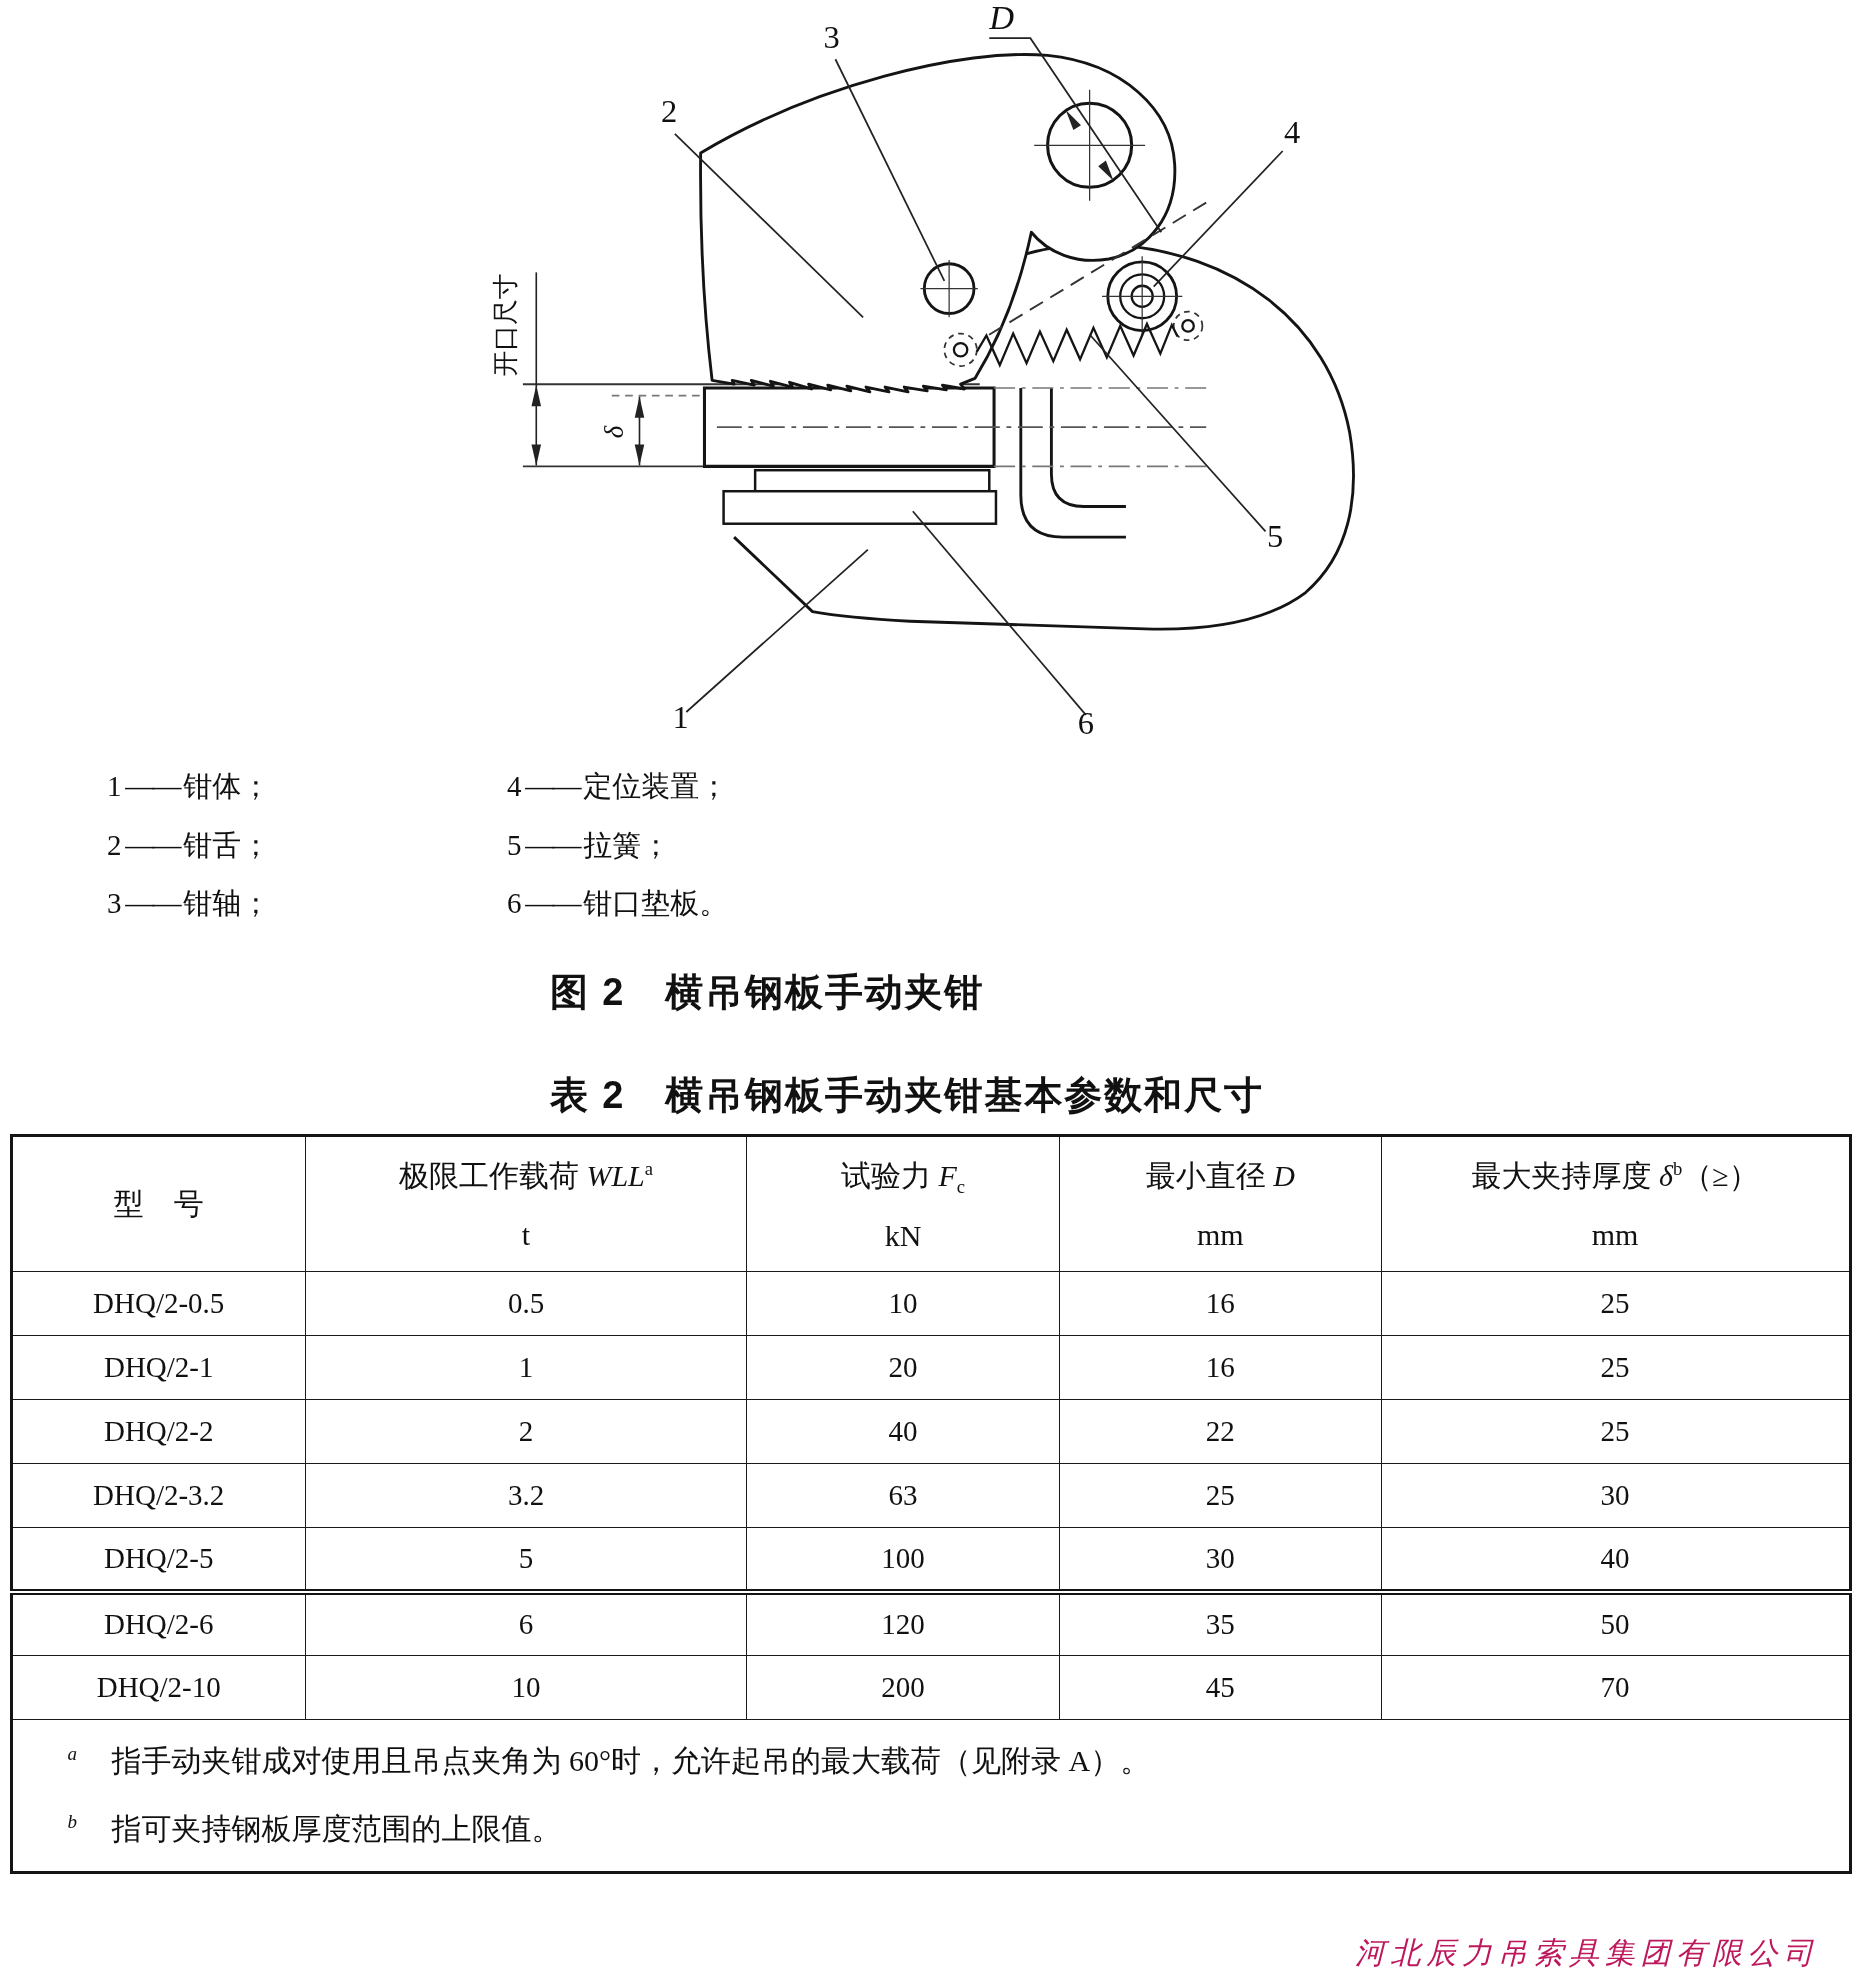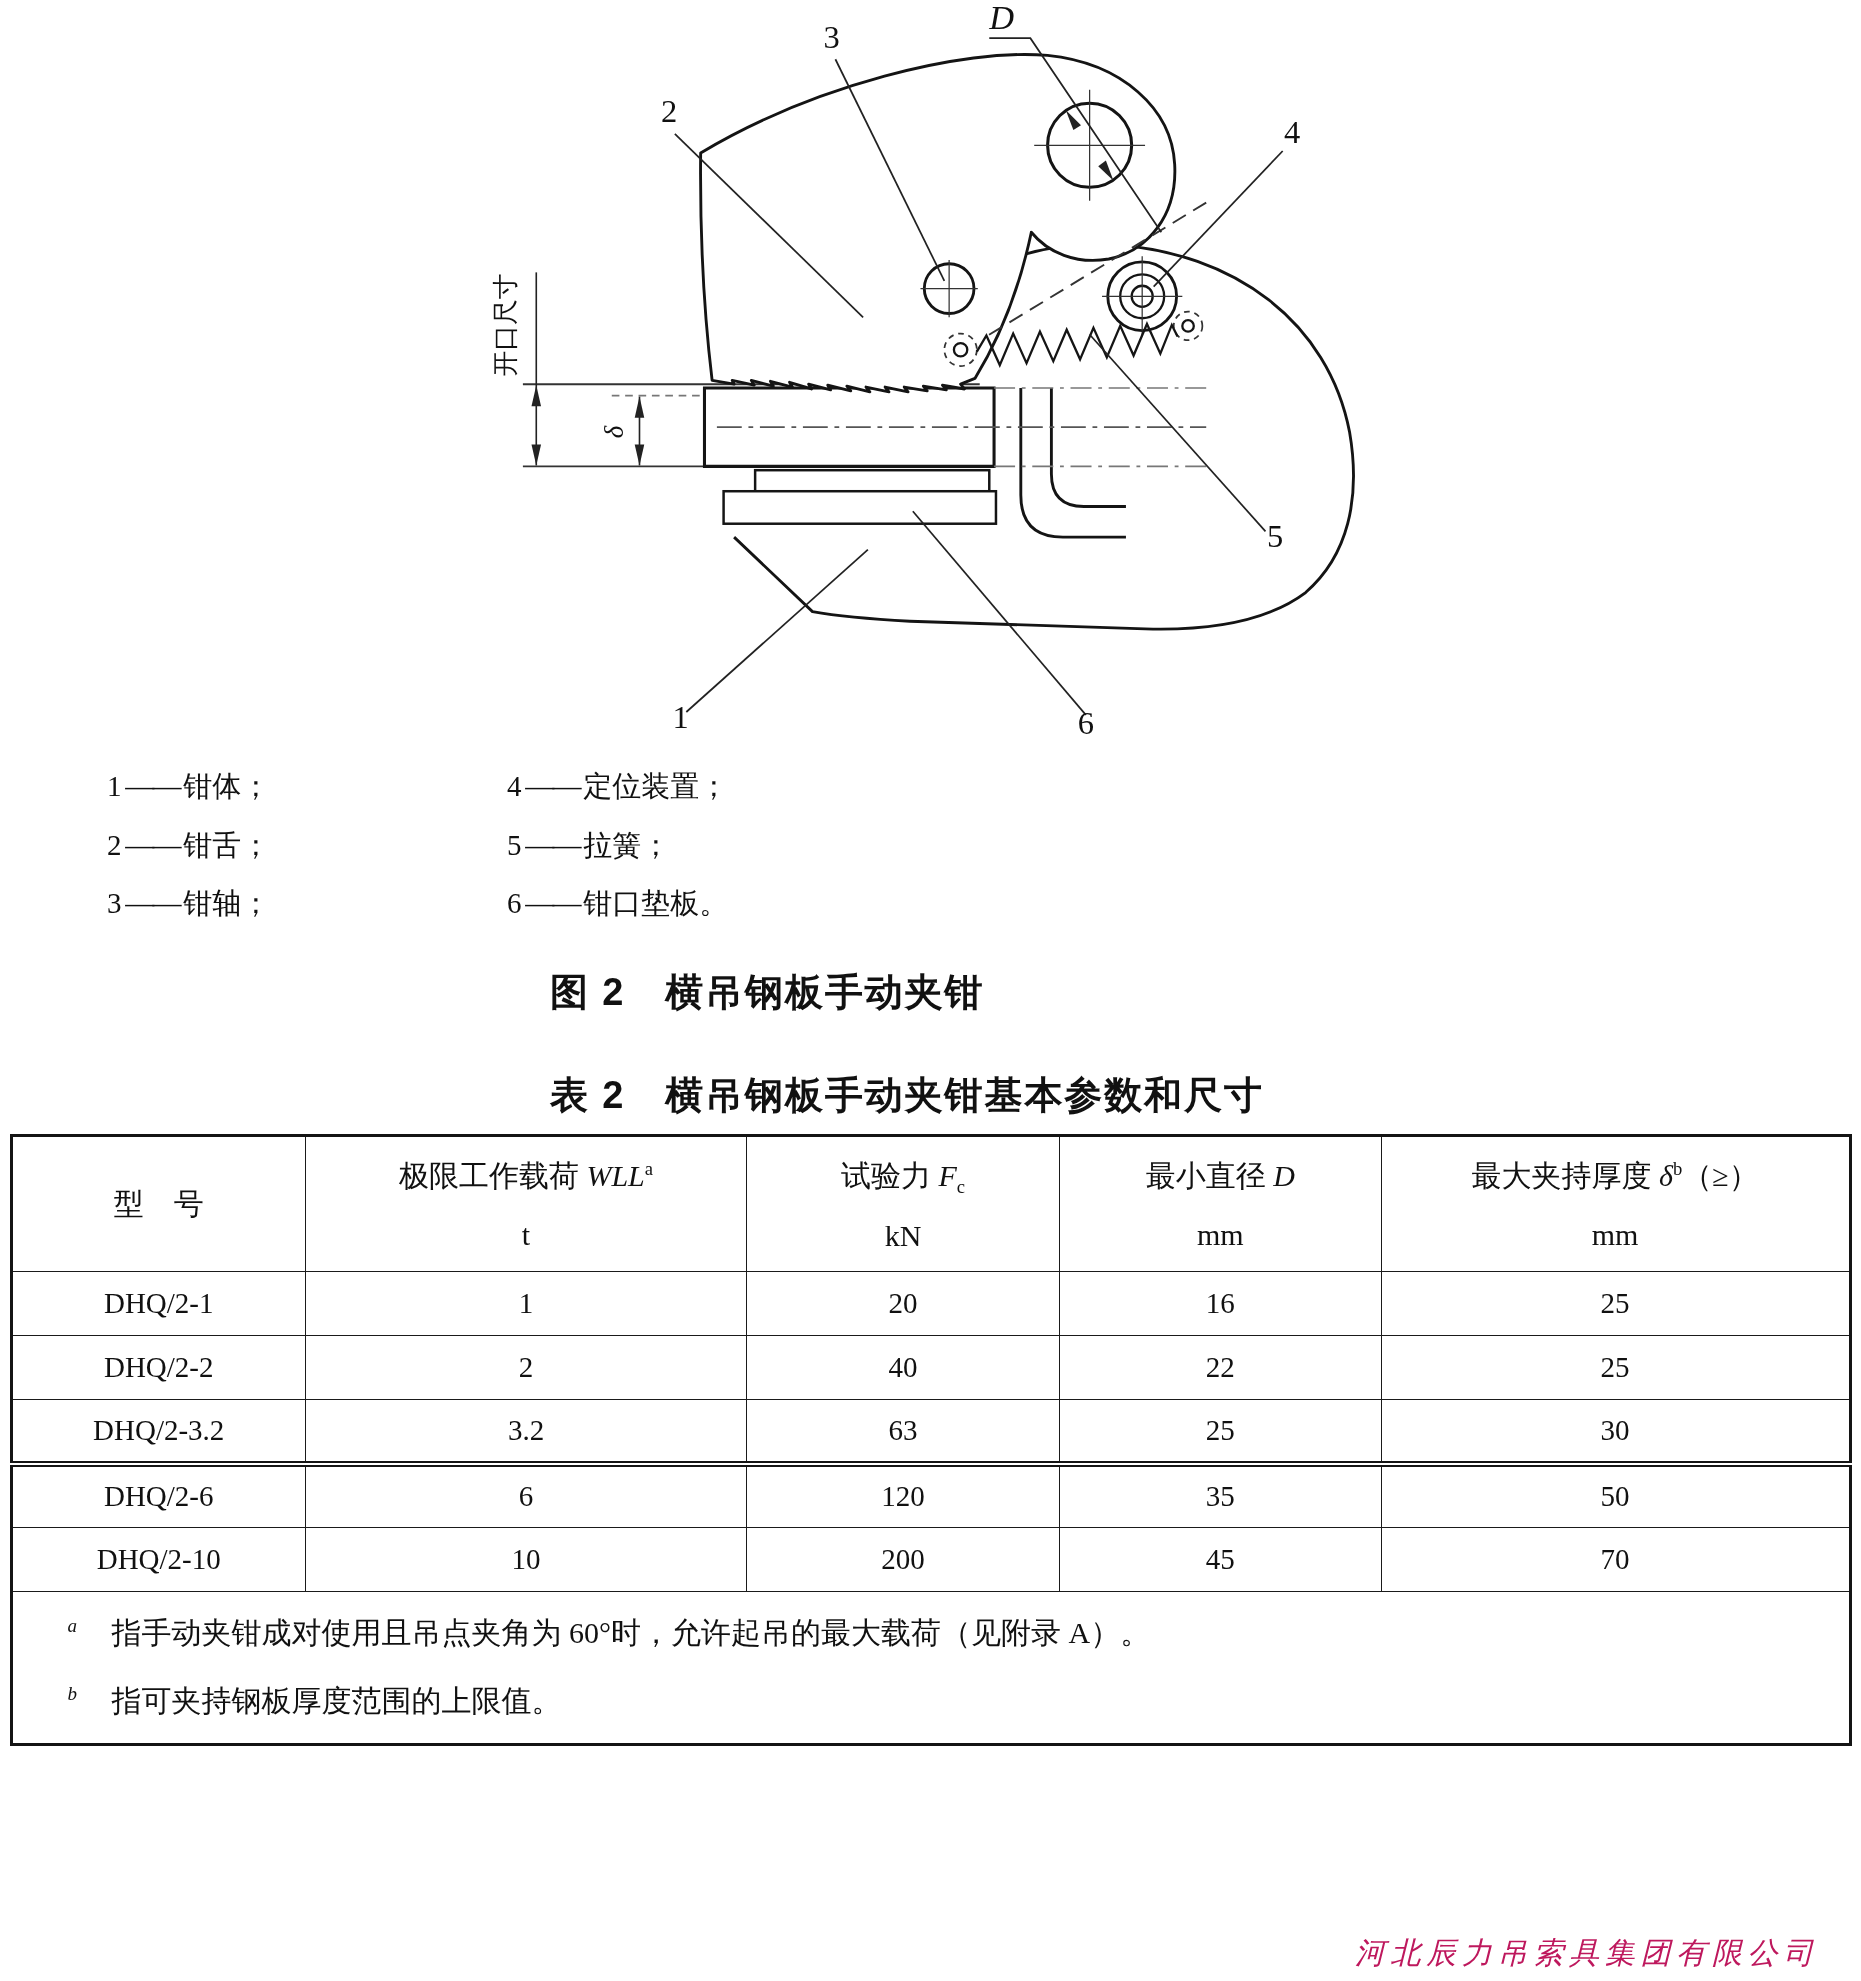--- a/index.html
+++ b/index.html
@@ -209,20 +209,27 @@
     <div class="h-unit">mm</div>
   </th>
 
   <th>
     <div class="h-main"><span>最大夹持厚度 </span><i>δ</i><sup>b</sup><span>（≥）</span></div>
     <div class="h-unit">mm</div>
   </th>
 </tr>
     </thead>
     <tbody id="table-body">
+  <tr>
+    <td>DHQ/2-0.5</td>
+    <td>0.5</td>
+    <td>10</td>
+    <td>16</td>
+    <td>25</td>
+  </tr>
 
   <tr>
     <td>DHQ/2-1</td>
     <td>1</td>
     <td>20</td>
     <td>16</td>
     <td>25</td>
   </tr>
 
 
@@ -235,20 +242,27 @@
   </tr>
 
   <tr>
     <td>DHQ/2-3.2</td>
     <td>3.2</td>
     <td>63</td>
     <td>25</td>
     <td>30</td>
   </tr>
 
+  <tr>
+    <td>DHQ/2-5</td>
+    <td>5</td>
+    <td>100</td>
+    <td>30</td>
+    <td>40</td>
+  </tr>
 
   <tr class="sep">
     <td>DHQ/2-6</td>
     <td>6</td>
     <td>120</td>
     <td>35</td>
     <td>50</td>
   </tr>
 
 

